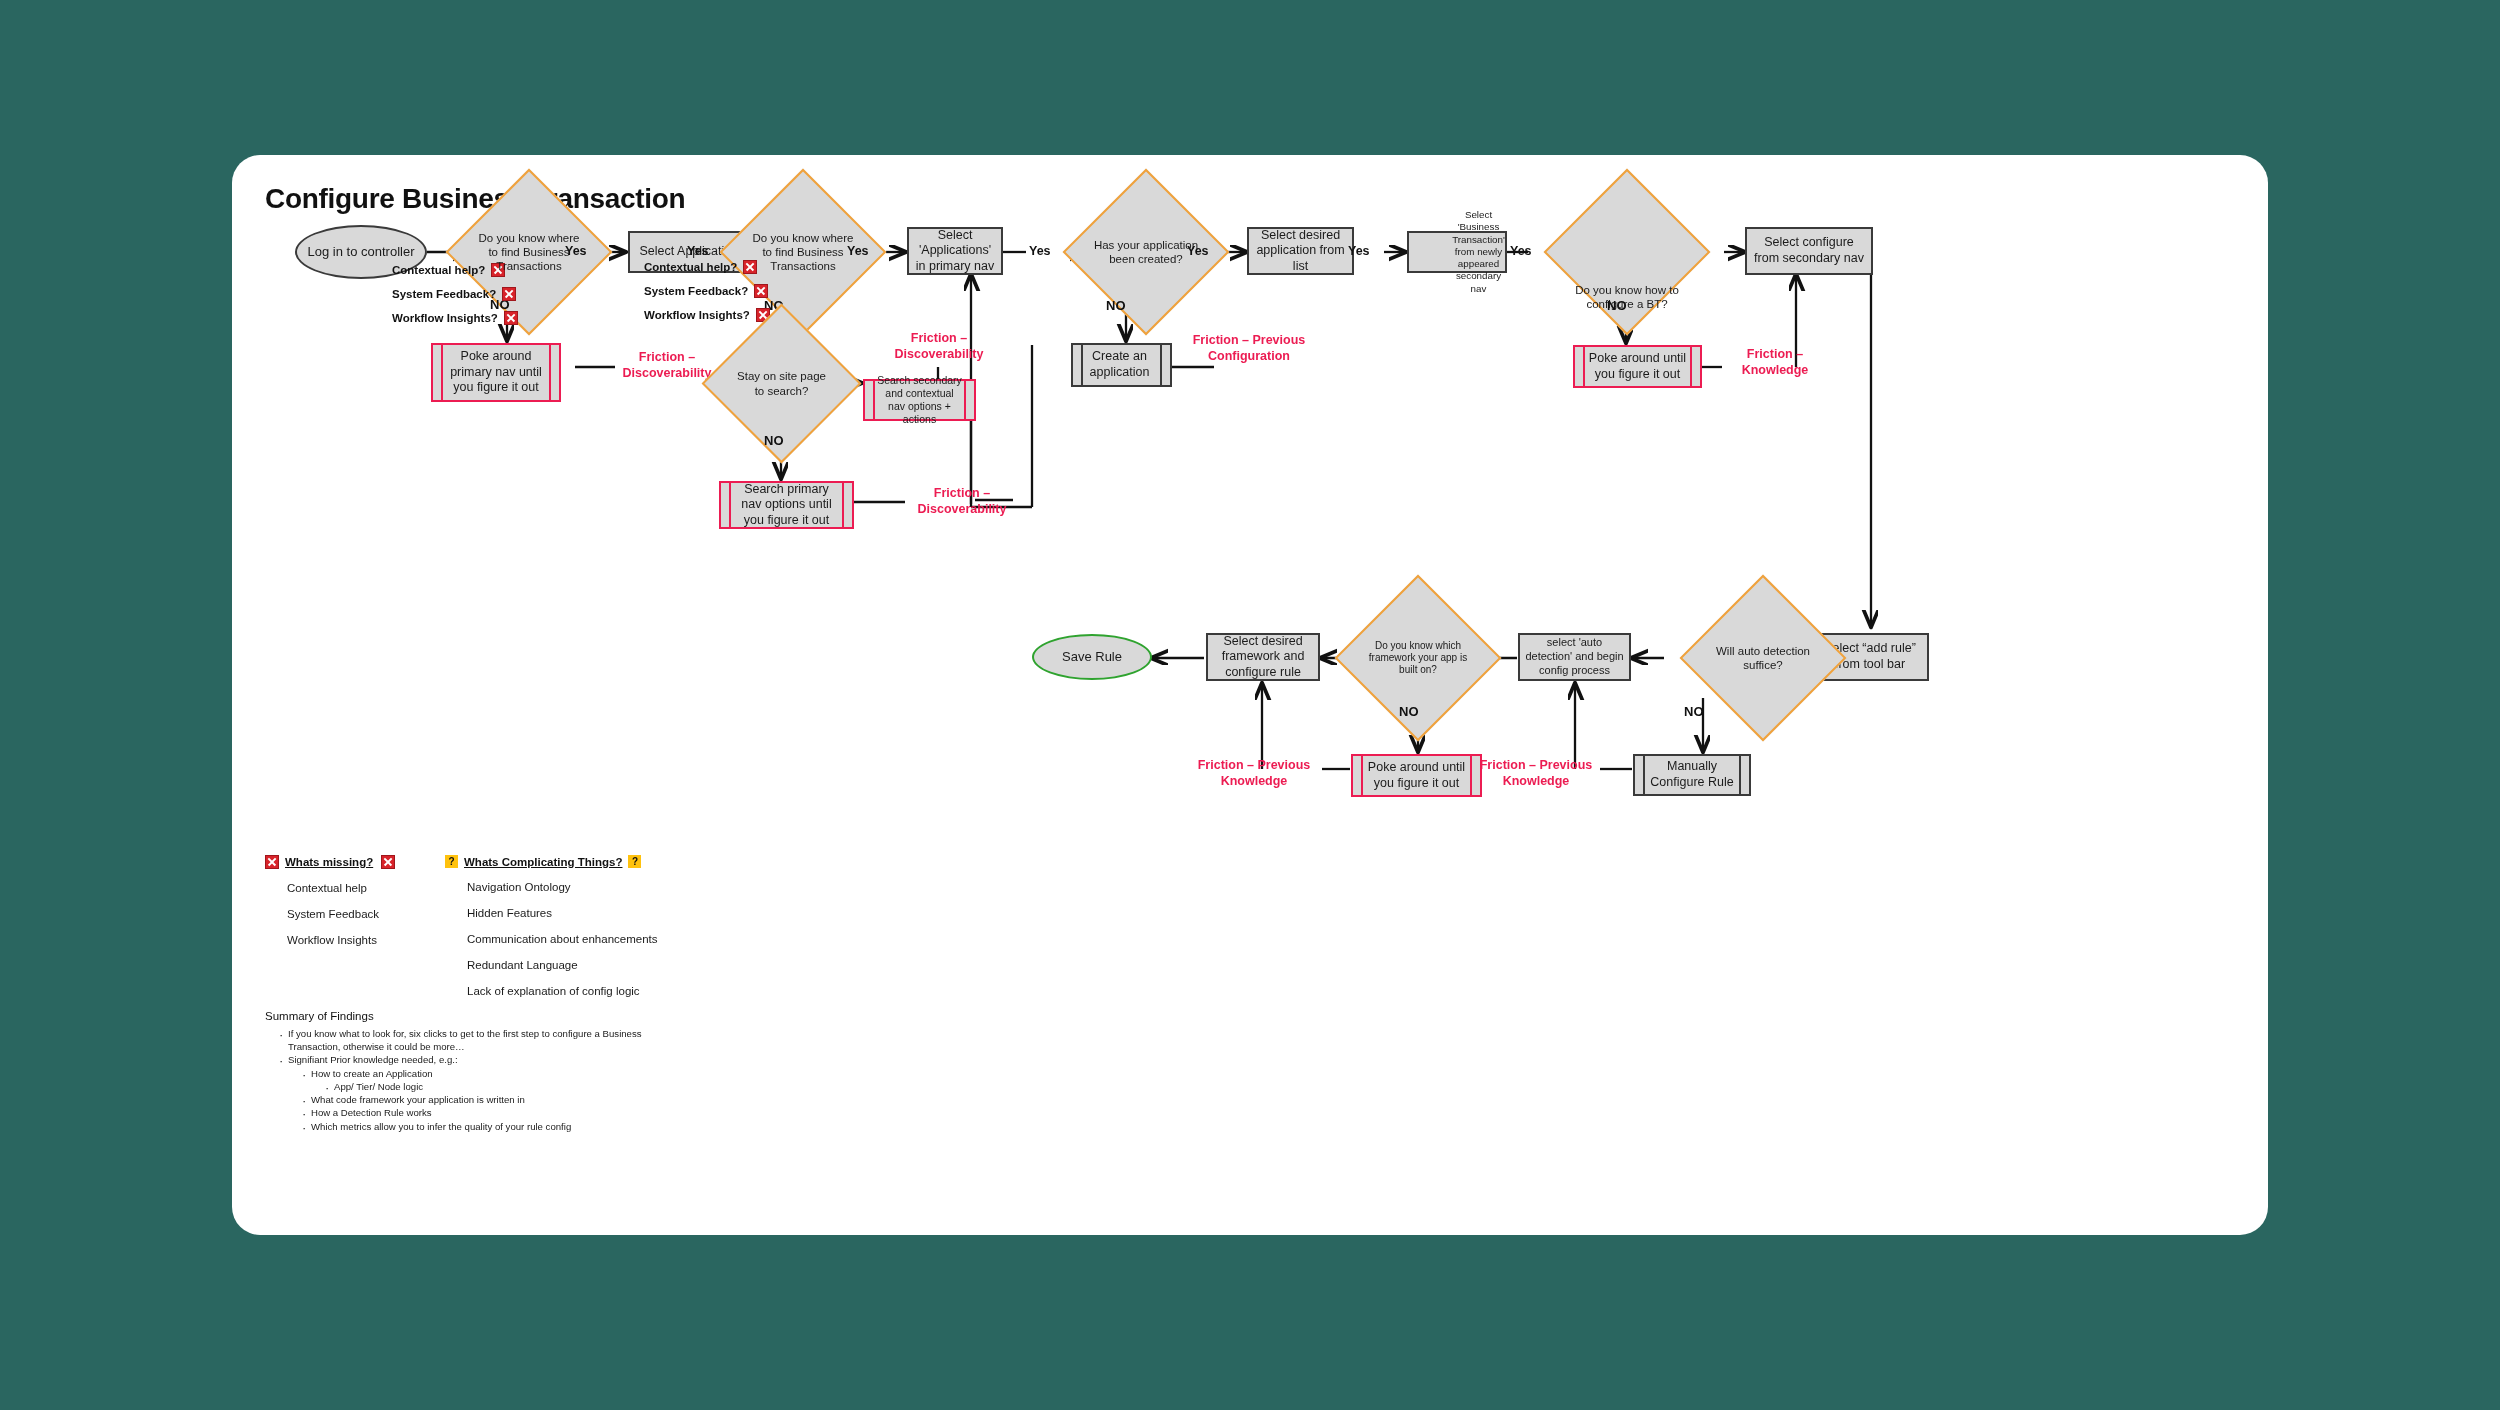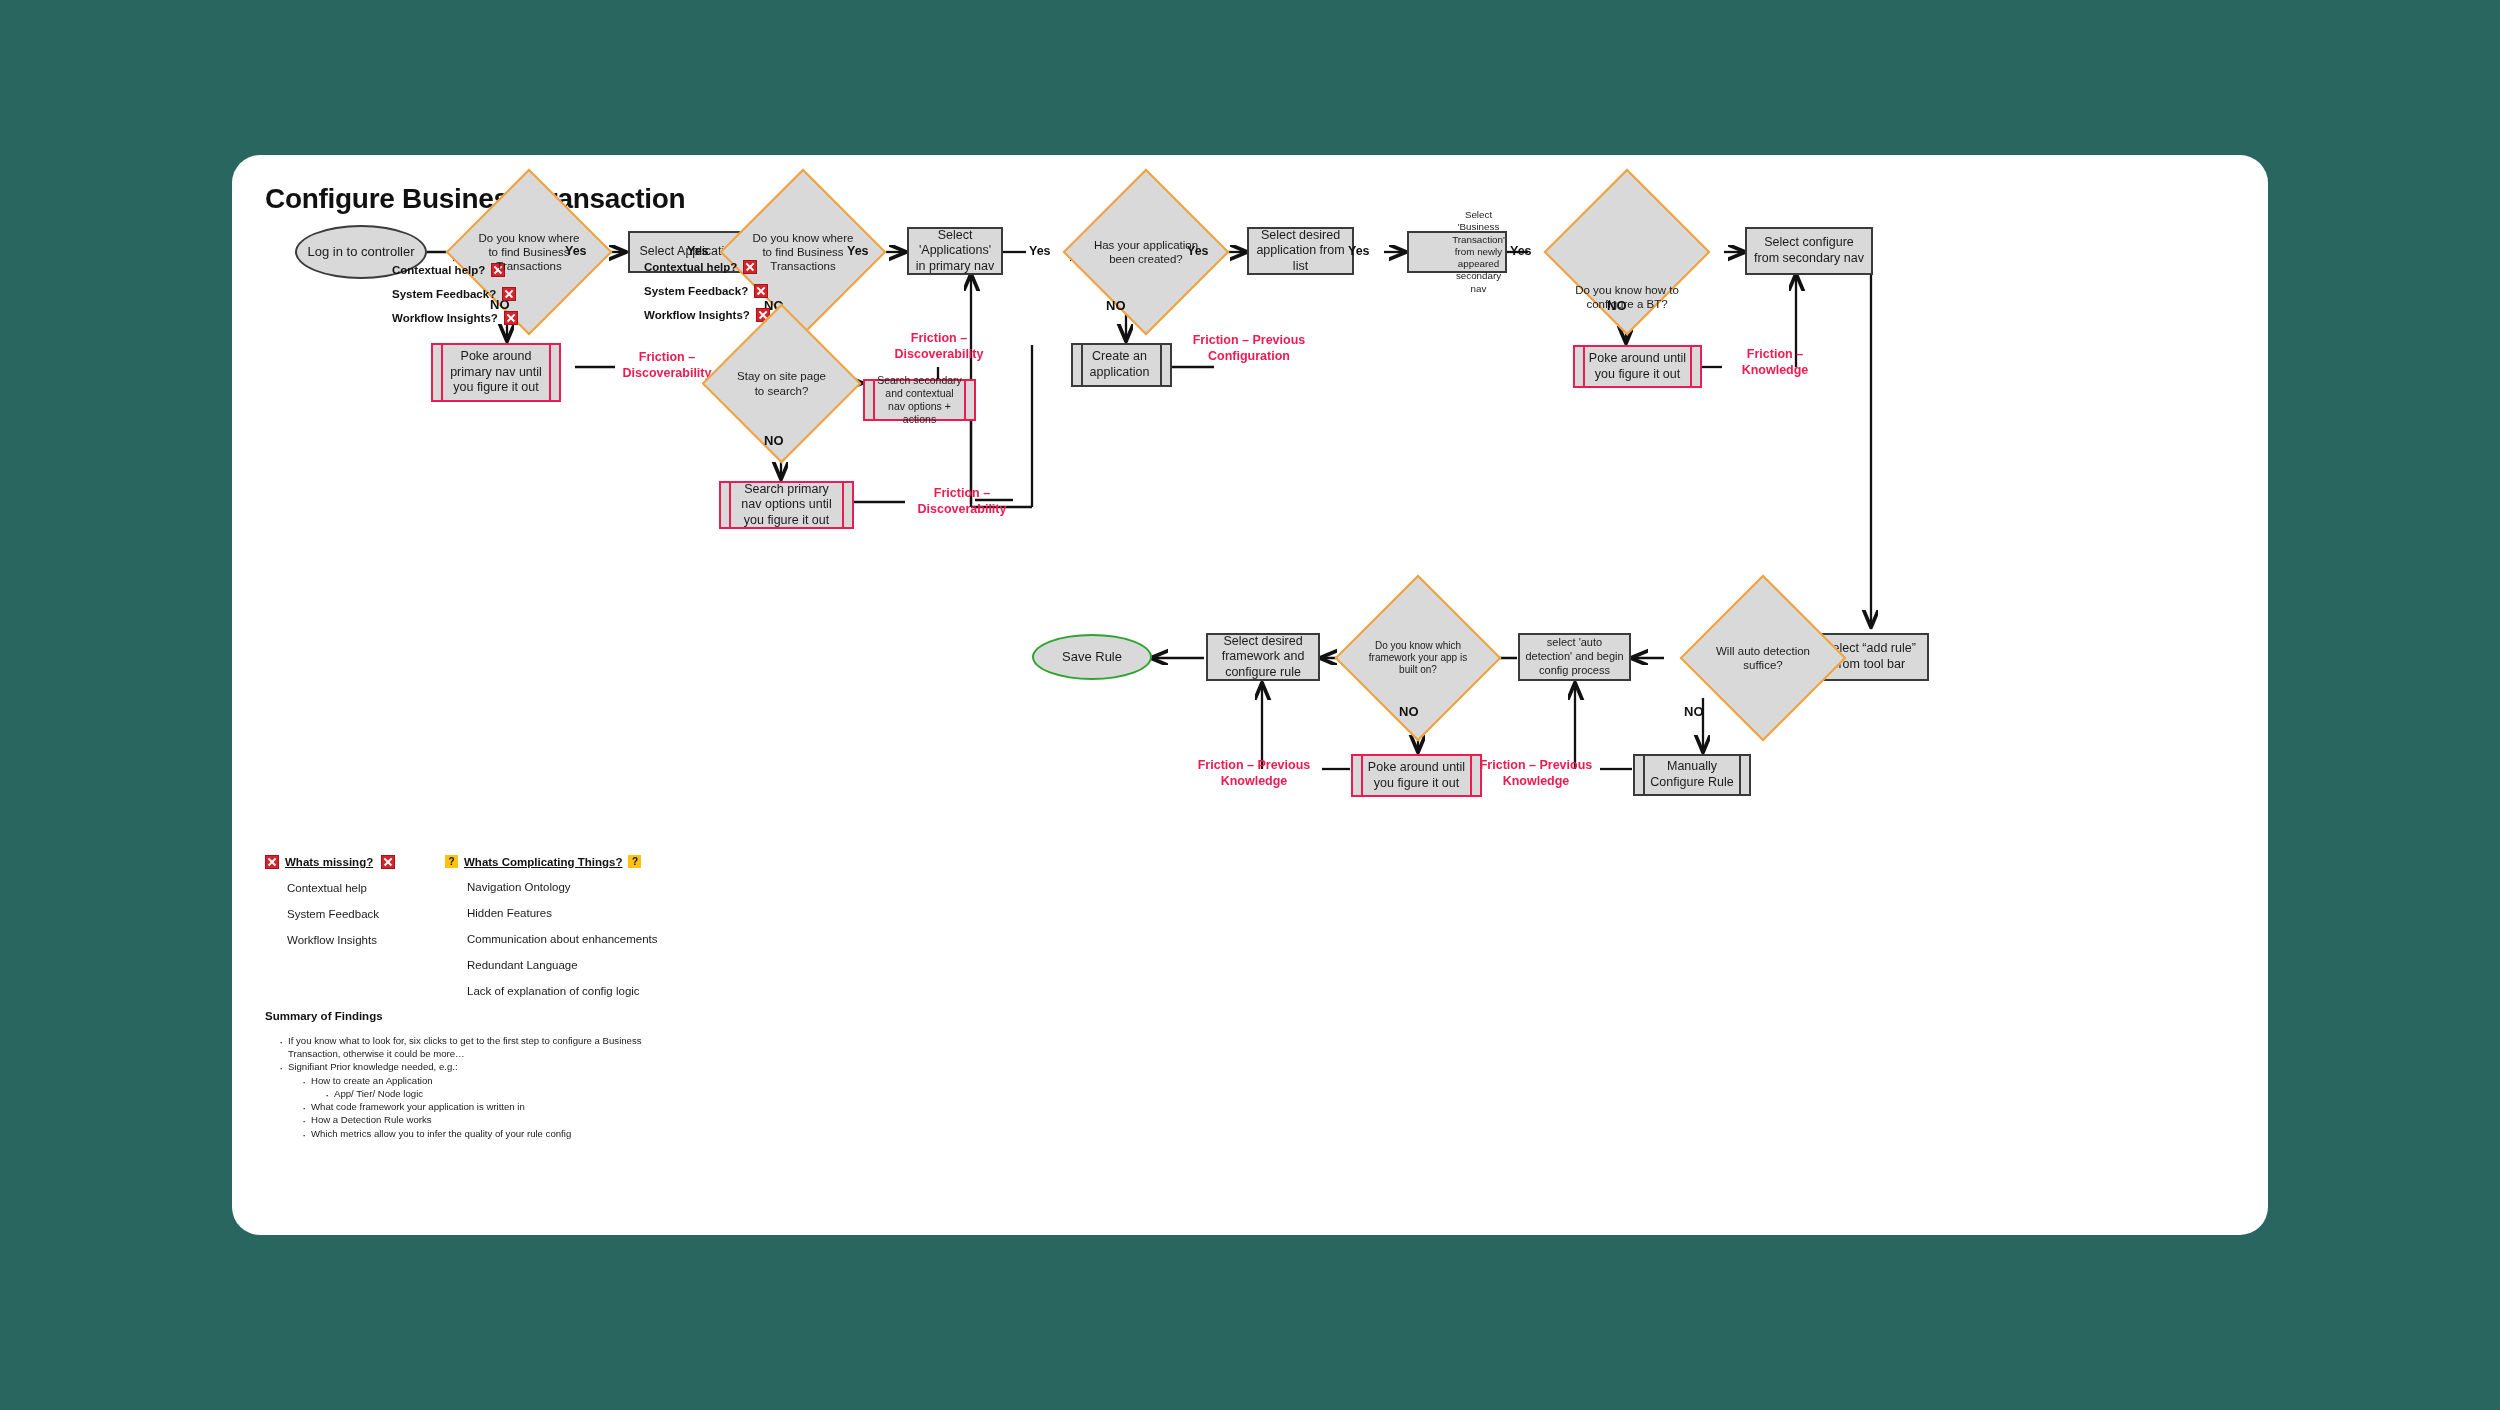--- a/index.html
+++ b/index.html
@@ -91,21 +91,21 @@
 
   
   #legend{position:absolute;left:33px;top:700px;width:560px;}
   .legend-col{position:absolute;top:0;}
   .legend-head{display:flex;align-items:center;gap:6px;margin-bottom:13px;}
   .legend-head .htext{font-size:11.5px;font-weight:bold;color:#111;text-decoration:underline;}
   .legend-item{font-size:11.5px;color:#1b1b1b;margin-bottom:14px;padding-left:22px;}
 
   
   #summary{position:absolute;left:33px;top:855px;width:420px;}
-  #summary .shead{font-size:11.5px;font-weight:bold;color:#111;margin-bottom:12px;}
+  #summary .shead{font-size:11.5px;font-weight:normal;color:#111;margin-bottom:5px;}
   #summary ul{margin:0;padding-left:14px;list-style:none;}
   #summary li{font-size:9.6px;color:#1b1b1b;line-height:1.38;position:relative;padding-left:9px;}
   #summary li::before{content:"\00B7";position:absolute;left:0;top:-1px;font-size:13px;}
   #summary ul ul{padding-left:14px;}
 </style>
 </head>
 <body>
 
 <div id="card">
 

